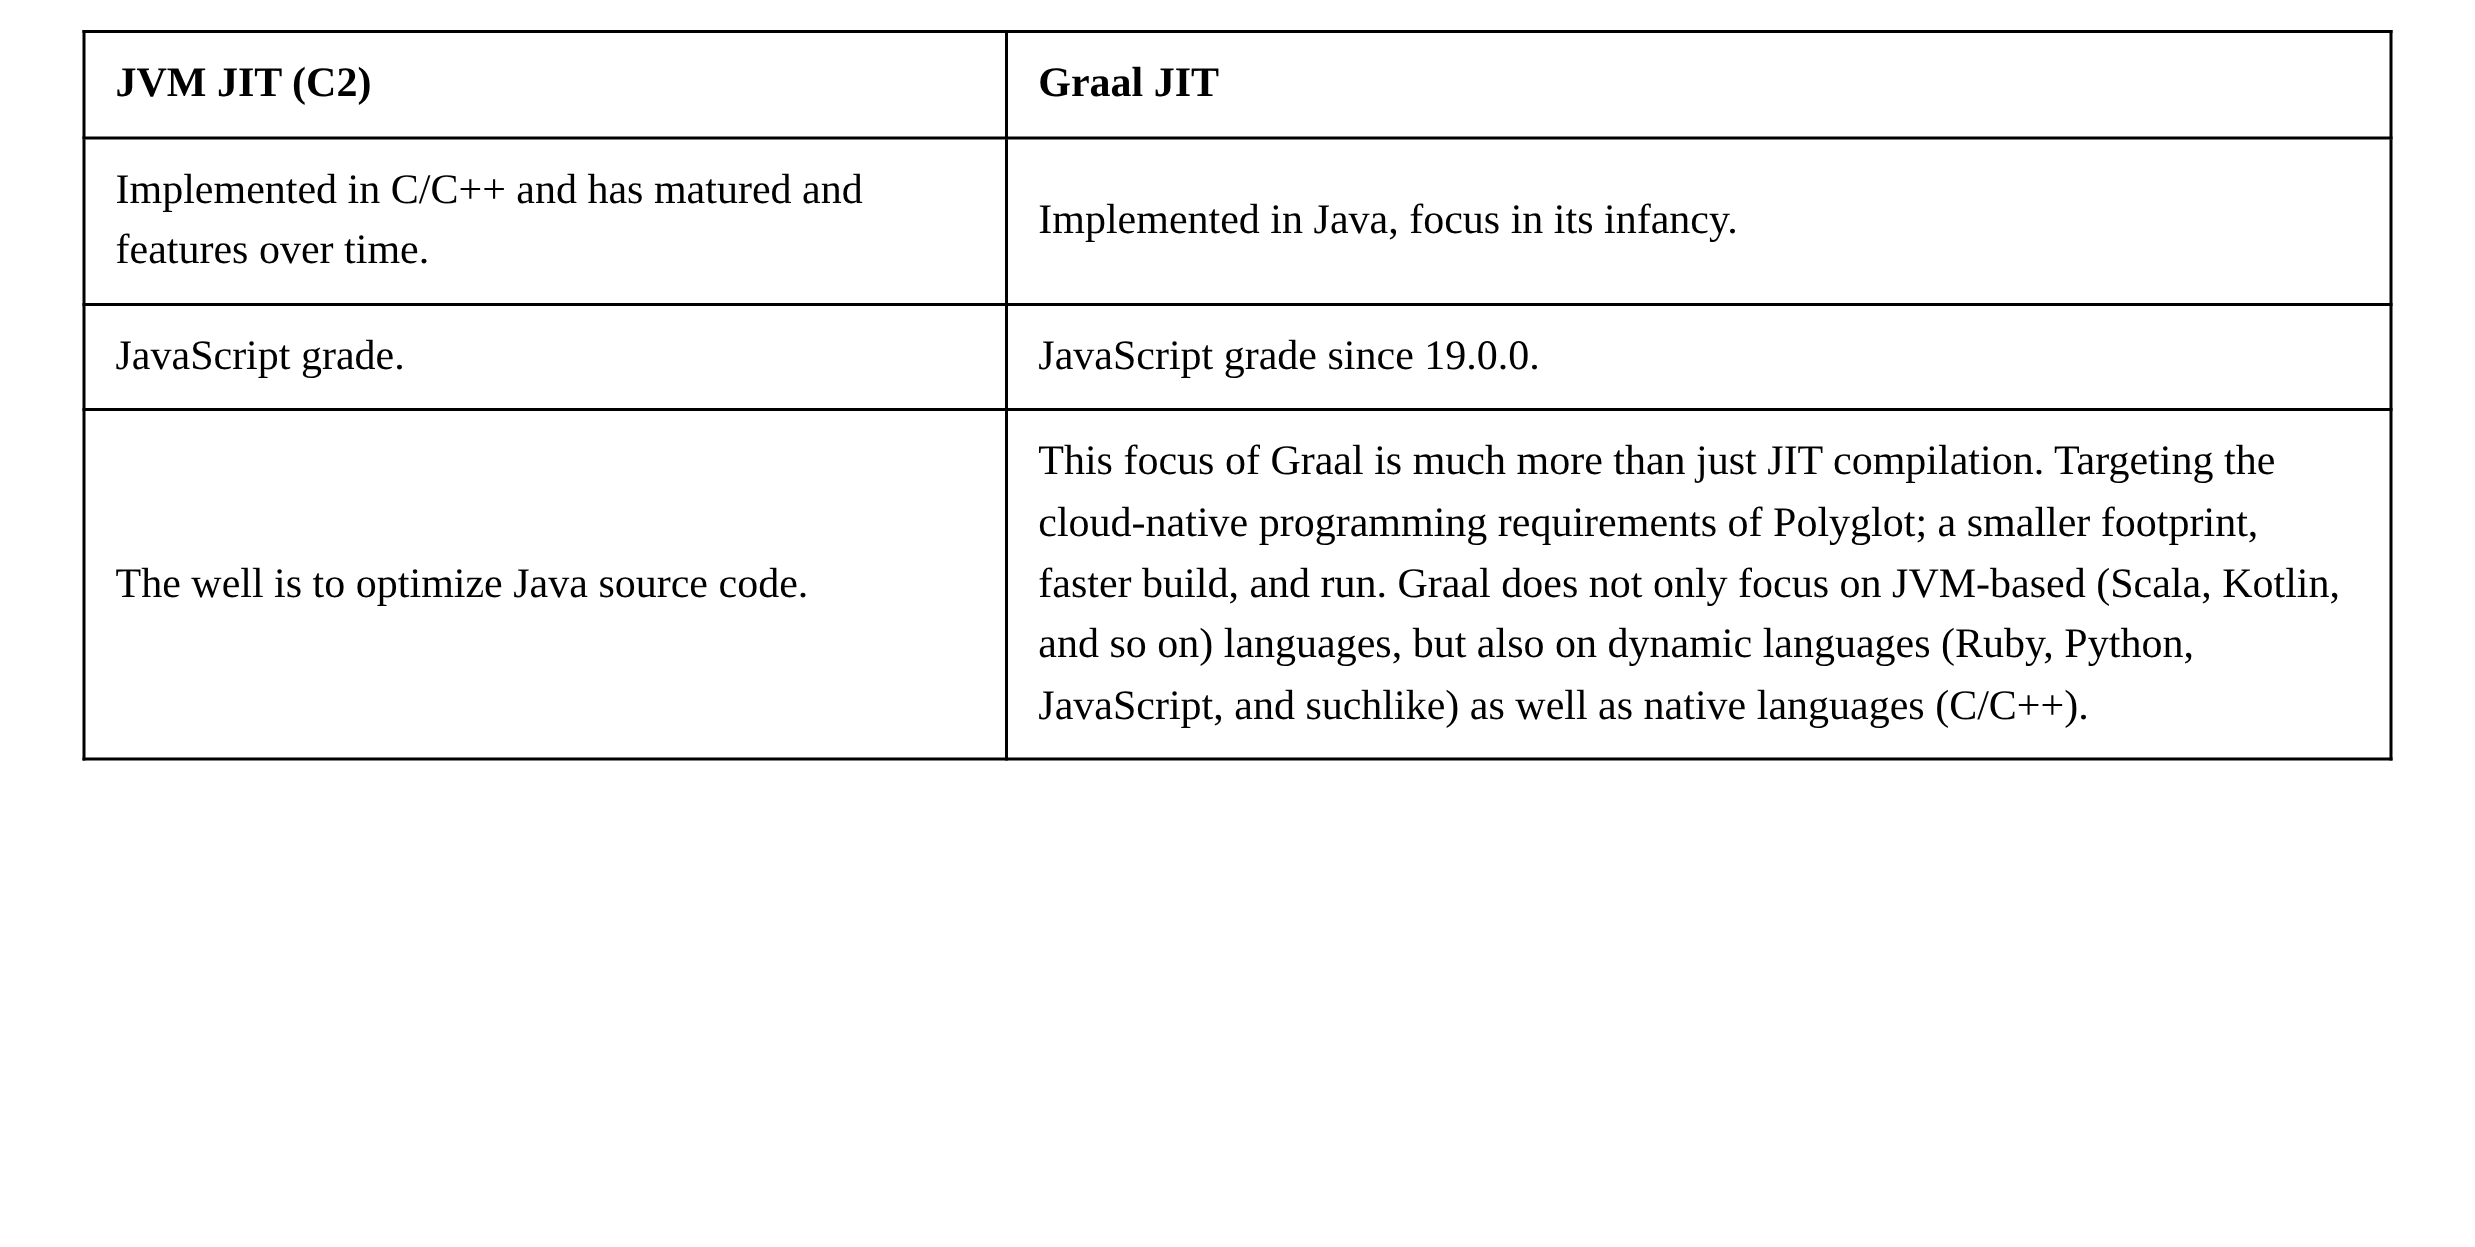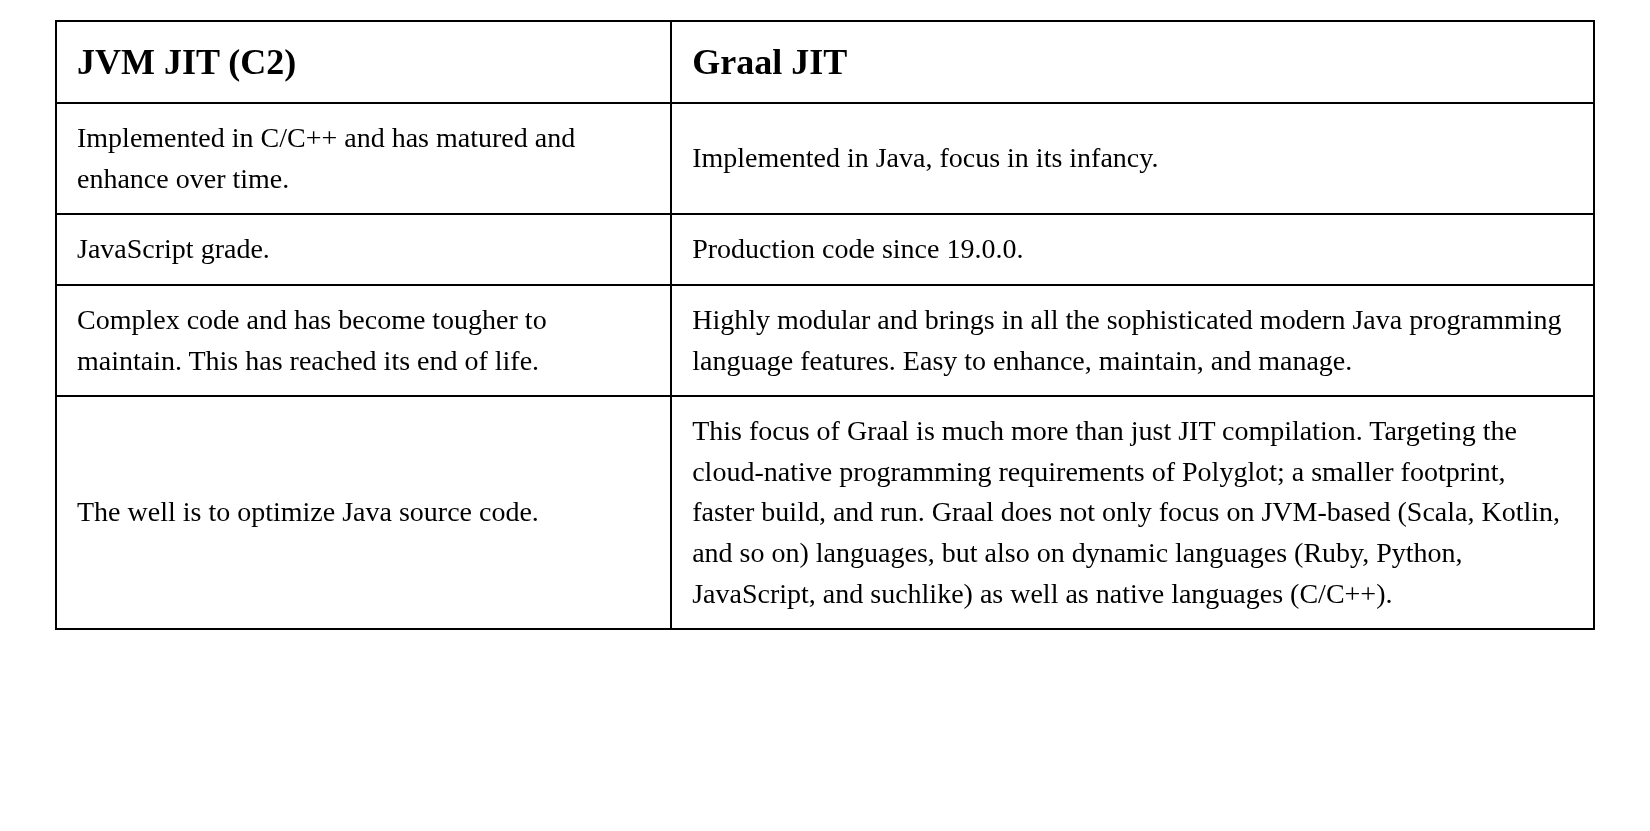--- a/index.html
+++ b/index.html
@@ -23,50 +23,46 @@
     th, td {
       border: 2px solid #000;
       padding: 14px 20px;
       text-align: left;
       vertical-align: middle;
       font-size: 28px;
       line-height: 1.45;
     }
     th {
       font-weight: bold;
-      font-size: 36px;
+      font-size: 28px;
     }
     .col1 {
       width: 40%;
     }
     .col2 {
       width: 60%;
     }
   </style>
 </head>
 <body>
 
 <table>
   <thead>
     <tr>
       <th class="col1">JVM JIT (C2)</th>
       <th class="col2">Graal JIT</th>
     </tr>
   </thead>
   <tbody>
     <tr>
-      <td class="col1">Implemented in C/C++ and has matured and enhance over time.</td>
+      <td class="col1">Implemented in C/C++ and has matured and features over time.</td>
       <td class="col2">Implemented in Java, focus in its infancy.</td>
     </tr>
     <tr>
       <td class="col1">JavaScript grade.</td>
-      <td class="col2">Production code since 19.0.0.</td>
-    </tr>
-    <tr>
-      <td class="col1">Complex code and has become tougher to maintain. This has reached its end of life.</td>
-      <td class="col2">Highly modular and brings in all the sophisticated modern Java programming language features. Easy to enhance, maintain, and manage.</td>
+      <td class="col2">JavaScript grade since 19.0.0.</td>
     </tr>
     <tr>
       <td class="col1">The well is to optimize Java source code.</td>
       <td class="col2">This focus of Graal is much more than just JIT compilation. Targeting the cloud-native programming requirements of Polyglot; a smaller footprint, faster build, and run. Graal does not only focus on JVM-based (Scala, Kotlin, and so on) languages, but also on dynamic languages (Ruby, Python, JavaScript, and suchlike) as well as native languages (C/C++).</td>
     </tr>
   </tbody>
 </table>
 
 </body></html>

